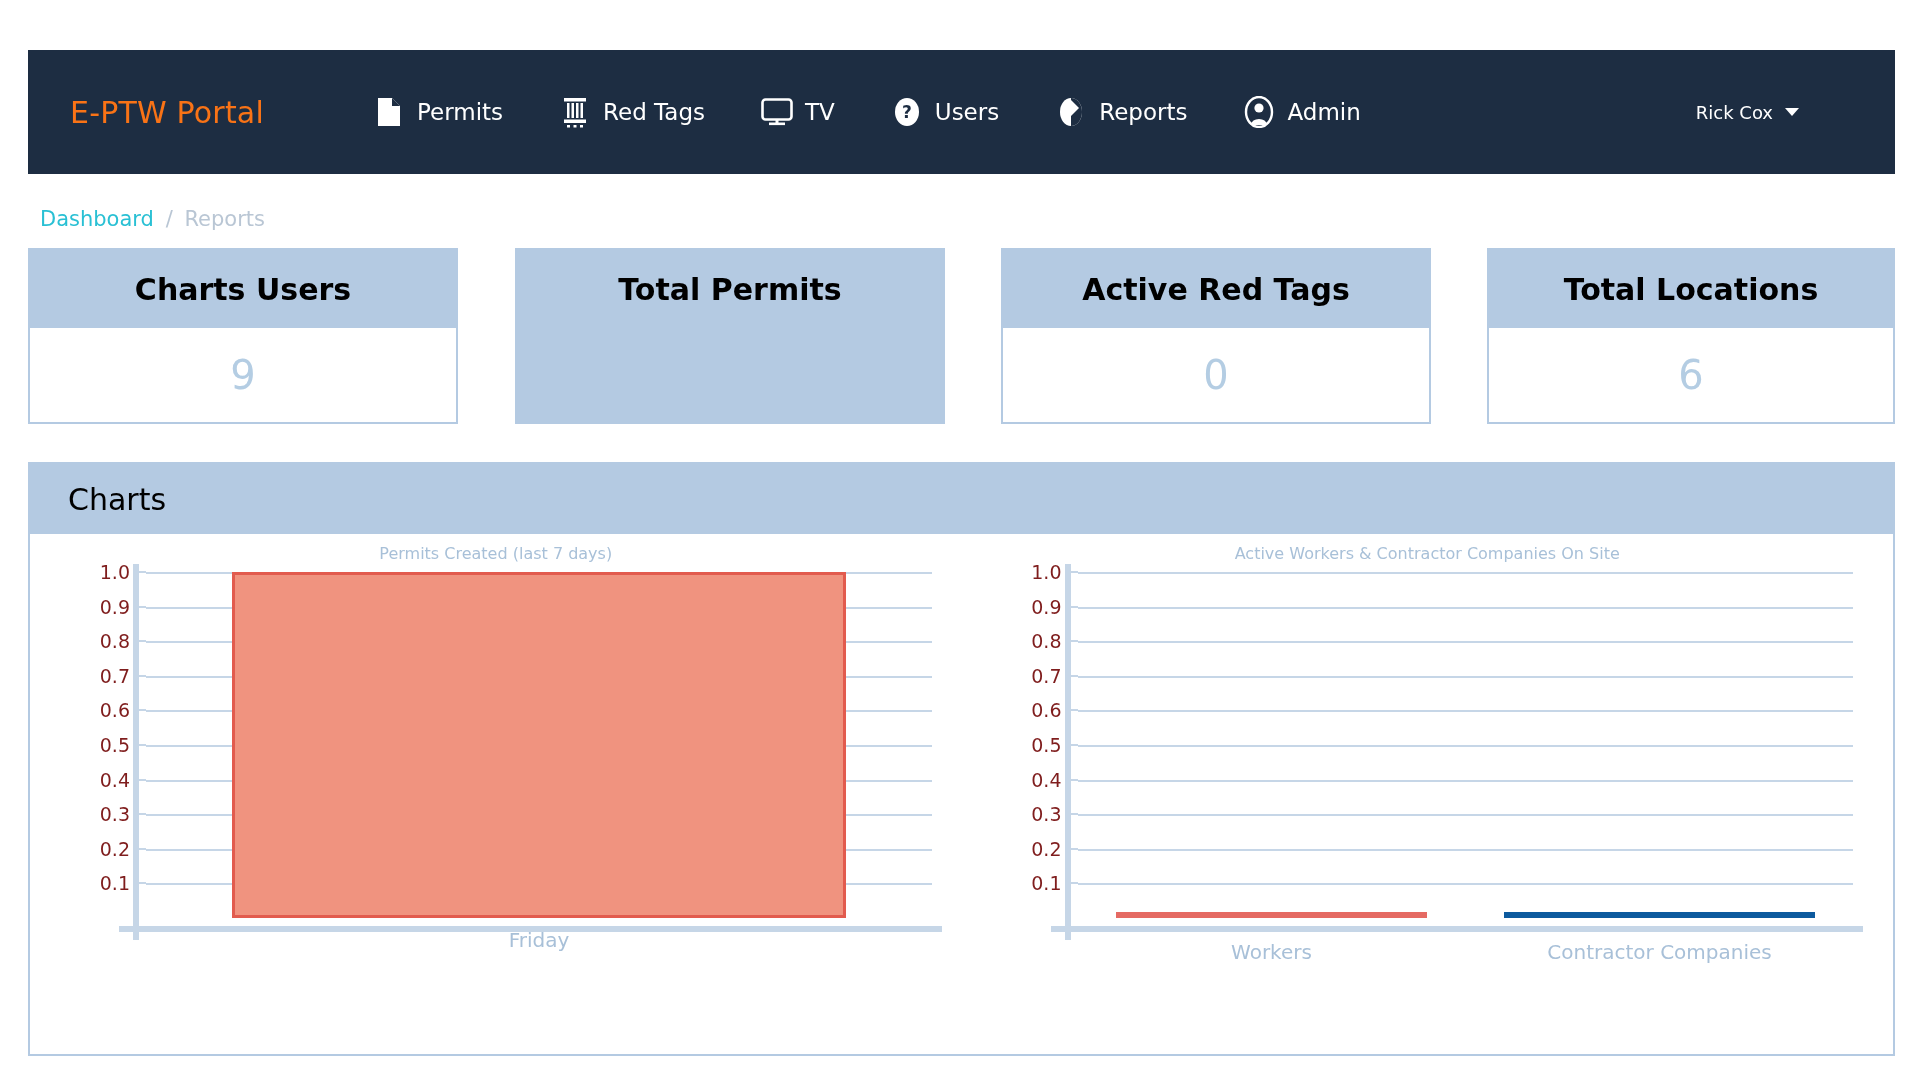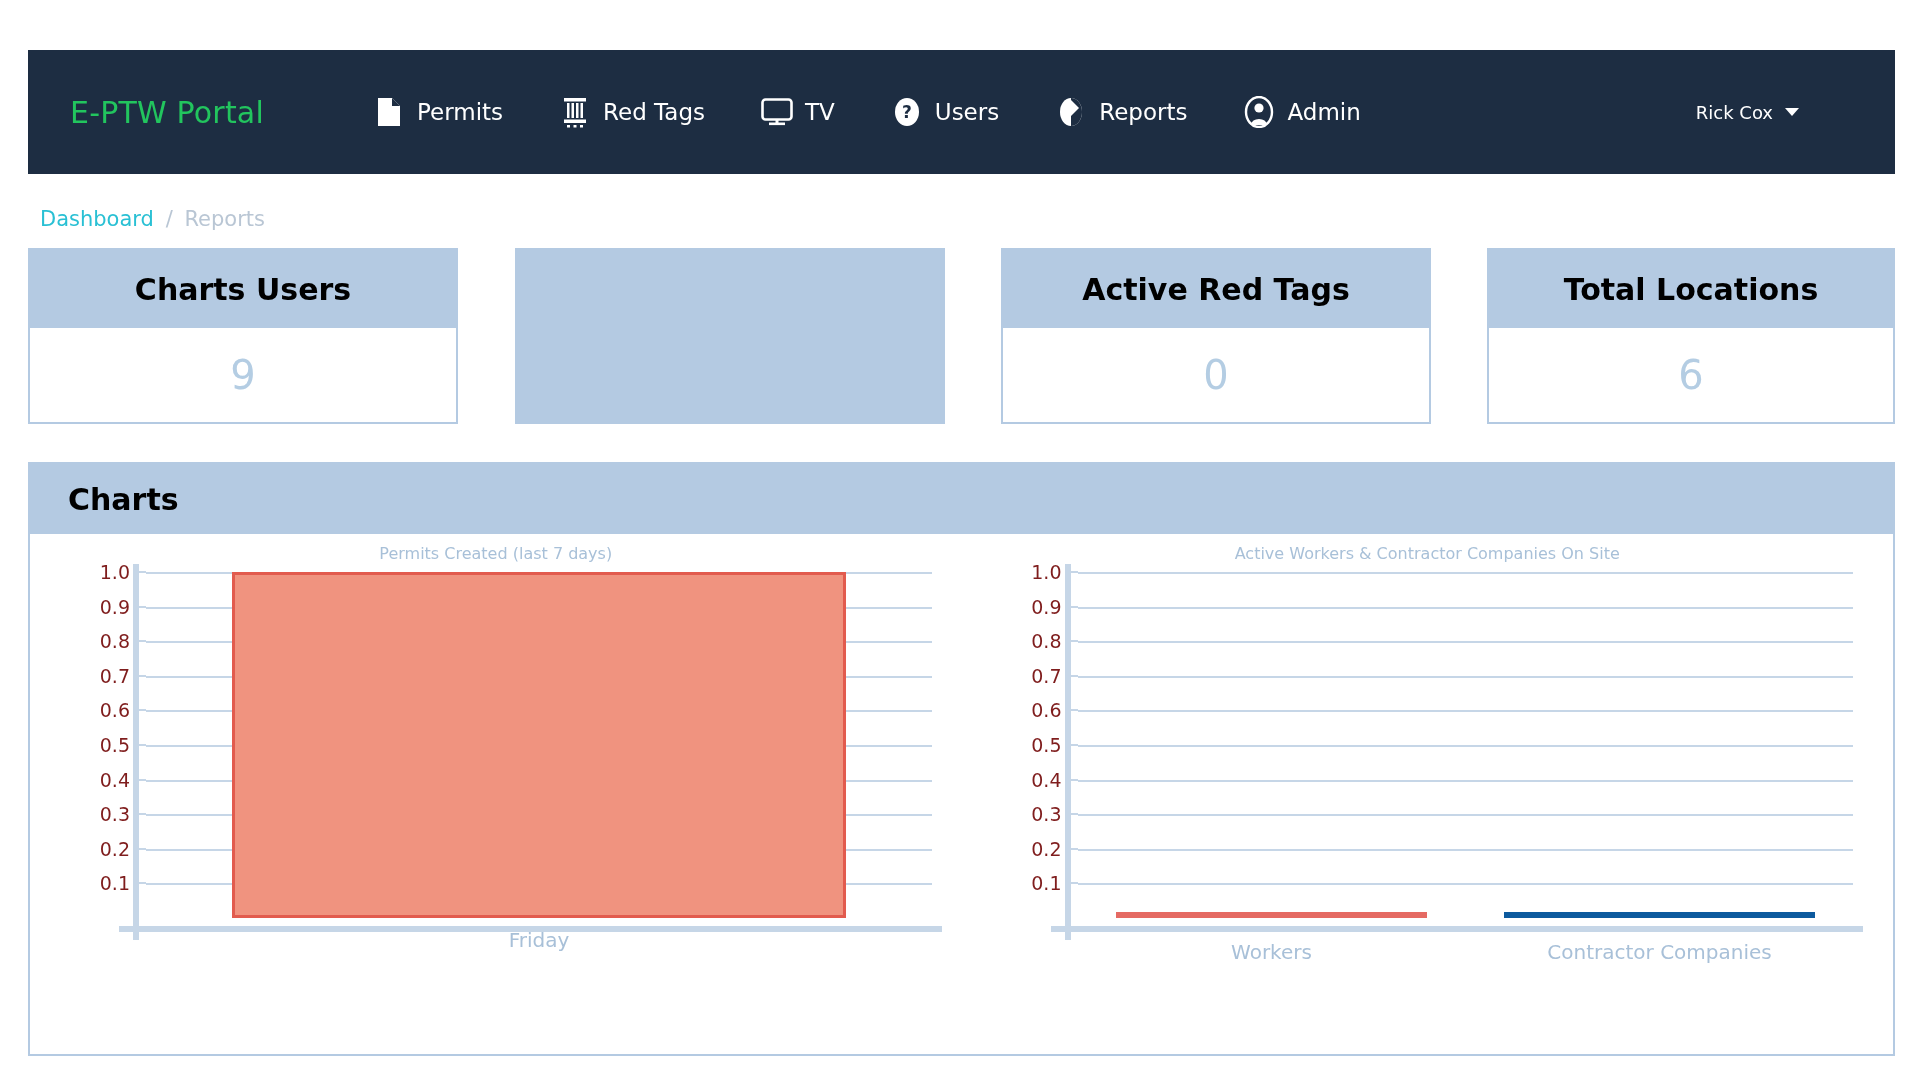--- a/index.html
+++ b/index.html
@@ -13,21 +13,21 @@
   
   .navbar {
     position: absolute;
     left: 28px; top: 50px;
     width: 1867px; height: 124px;
     background: #1d2d42;
     display: flex;
     align-items: center;
   }
   .brand {
-    color: #22c55e;
+    color: #f97316;
     font-size: 30px;
     letter-spacing: .2px;
     margin-left: 42px;
     white-space: nowrap;
   }
   .nav-links {
     display: flex;
     align-items: center;
     margin-left: 105px;
     gap: 48px;
@@ -110,21 +110,21 @@
     background: #b4cae2;
     padding: 2px;
   }
   .charts-header {
     height: 70px;
     display: flex;
     align-items: center;
     padding-left: 38px;
     color: #000000;
     font-size: 30px;
-    font-weight: bold;
+    font-weight: normal;
   }
   .charts-body {
     height: 520px;
     background: #ffffff;
     display: flex;
   }
   .chart-wrap { position: relative; width: 50%; height: 100%; }
 
   .chart-title {
     position: absolute;
@@ -292,20 +292,21 @@
 </div>
 
 <div class="cards">
 
   <div class="card" style="left:28px;width:430px;">
     <div class="card-header">Charts Users</div>
     <div class="card-body">9</div>
   </div>
 
   <div class="card" style="left:515px;width:430px;">
+    <div class="card-header">Total Permits</div>
   </div>
 
   <div class="card" style="left:1001px;width:430px;">
     <div class="card-header">Active Red Tags</div>
     <div class="card-body">0</div>
   </div>
 
   <div class="card" style="left:1487px;width:408px;">
     <div class="card-header">Total Locations</div>
     <div class="card-body">6</div>

